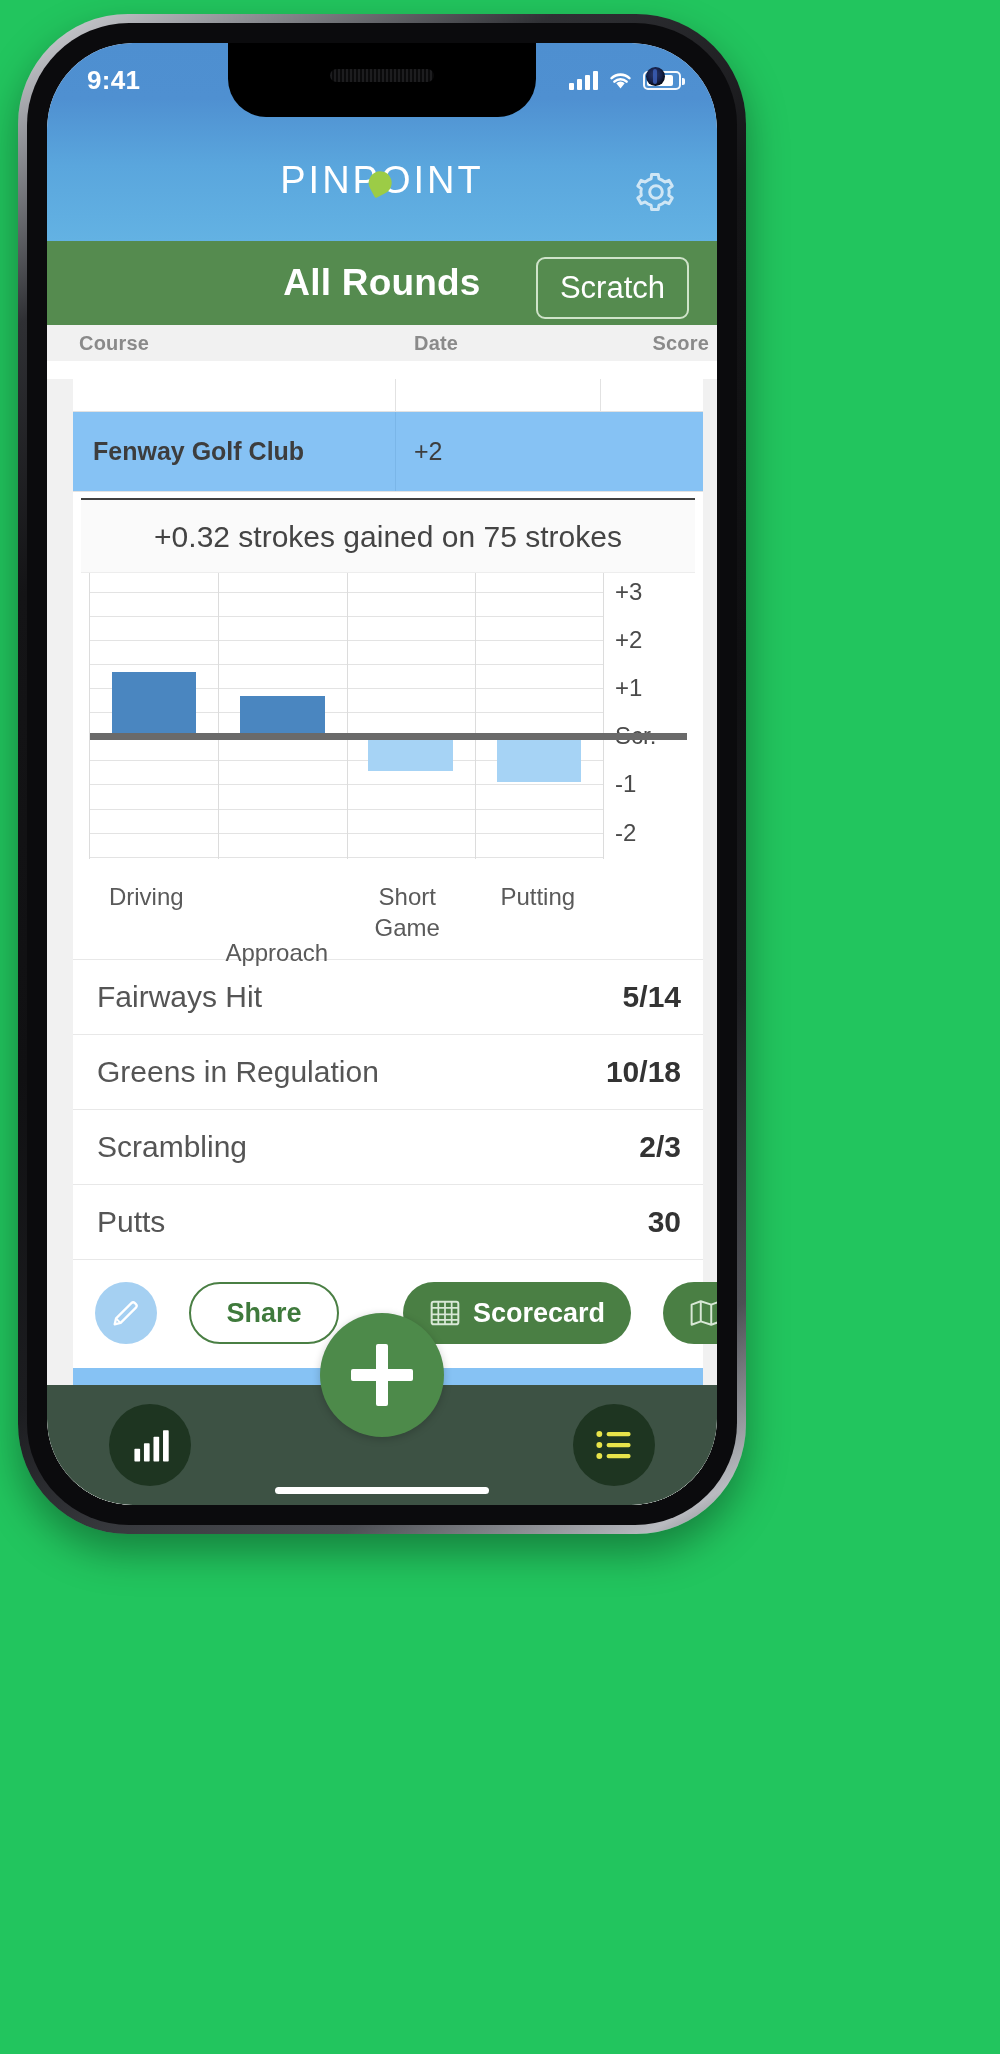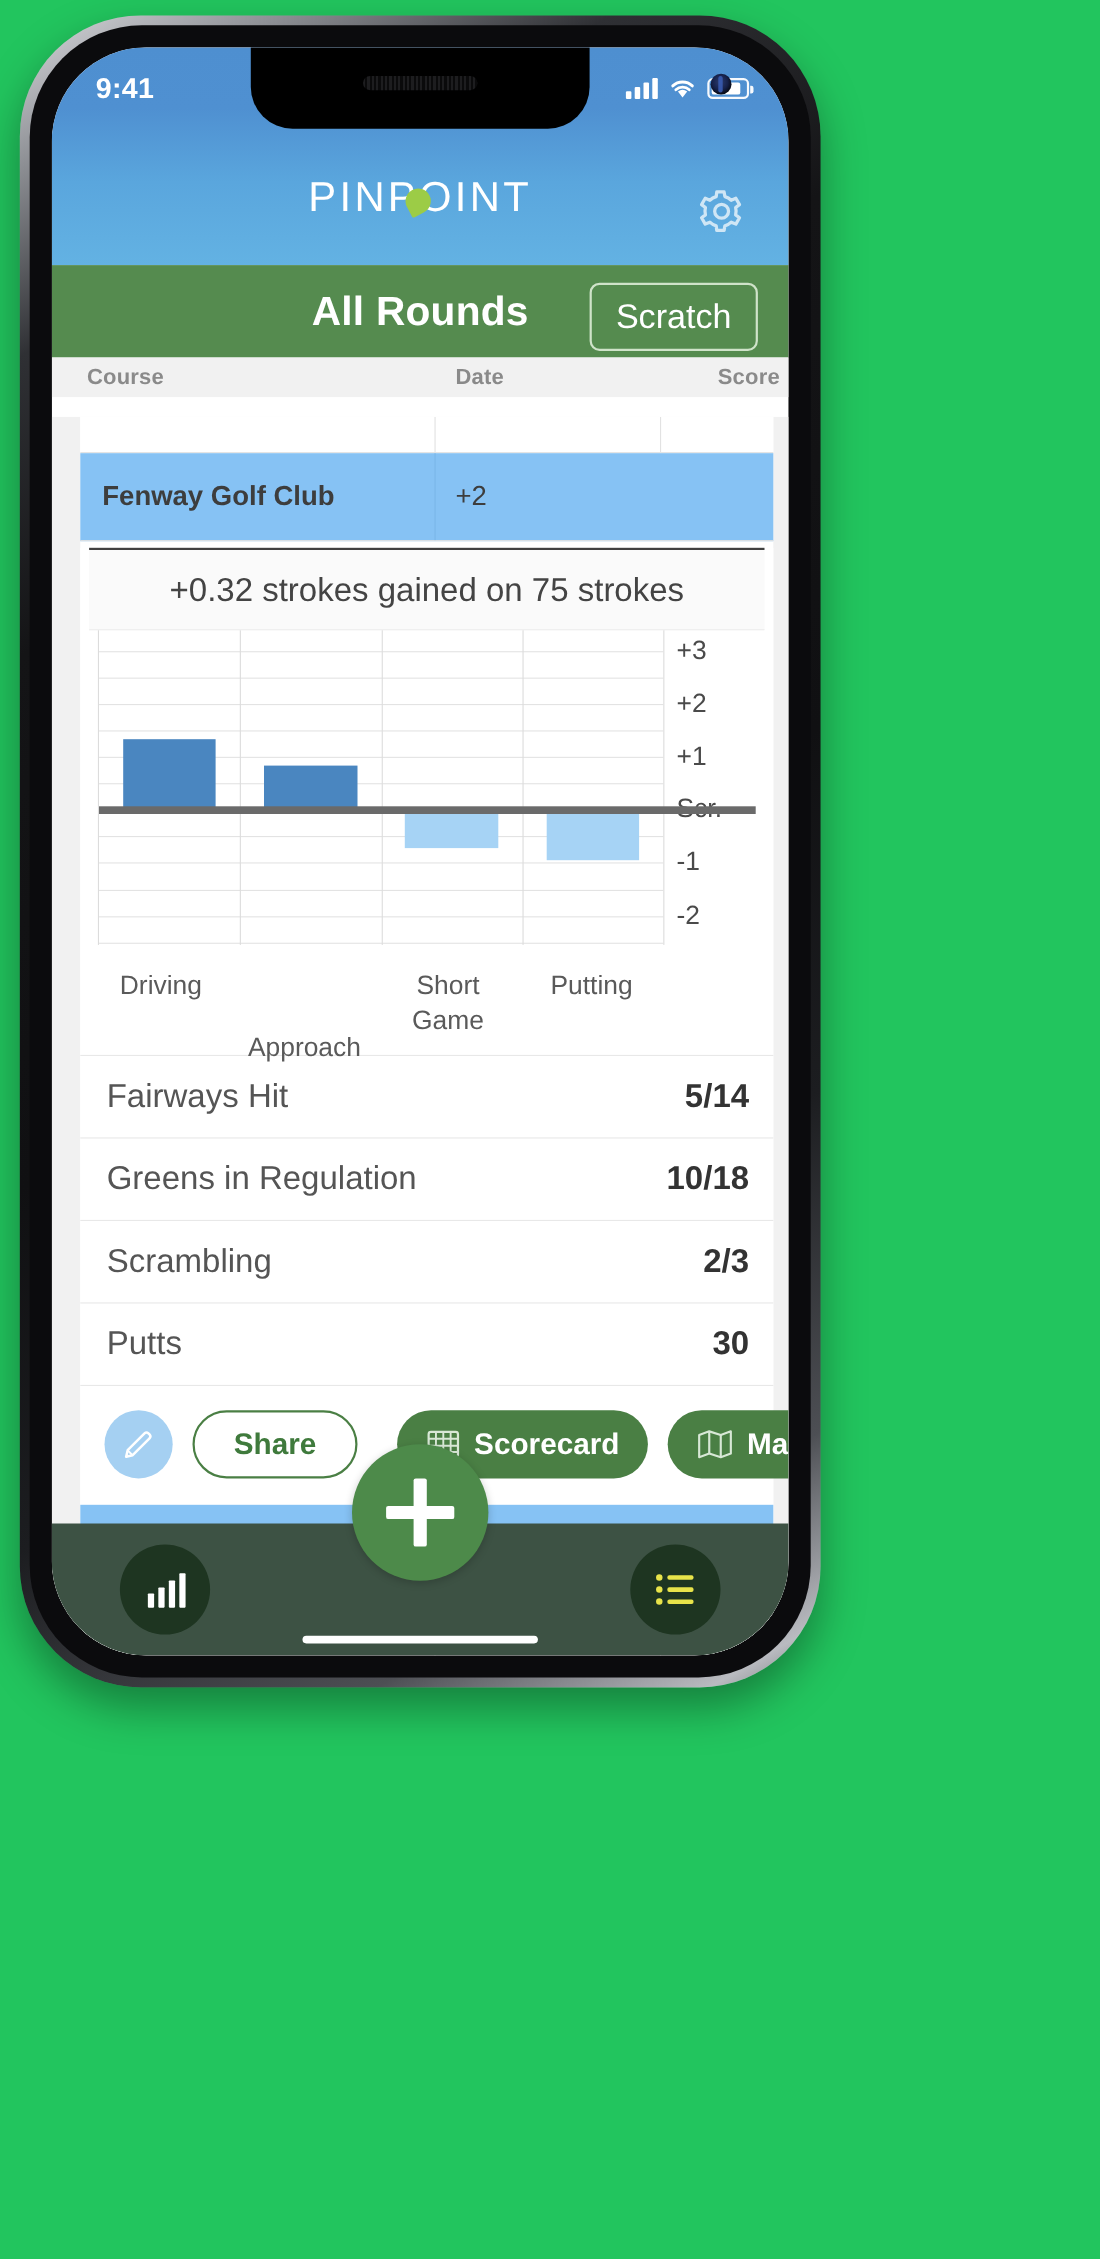--- a/index.html
+++ b/index.html
@@ -223,21 +223,21 @@
     display:flex; align-items:center; justify-content:space-between;
     padding: 20px 22px 20px 24px;
     border-top:1px solid #e8e8e8;
     font-size:30px; color:#555;
   }
   .stat .v { font-weight:700; color:#333; font-size:30px;text-align:right; }
 
   
   .actions {
     display:flex; align-items:center; padding: 22px 20px 24px 22px;
-    border-top:1px solid #e8e8e8; gap: 18px;
+    border-top:1px solid #e8e8e8; gap: 32px;
   }
   .edit-fab {
     width: 62px; height: 62px; border-radius:50%; background:#a5d0f2;
     display:flex; align-items:center; justify-content:center; flex:0 0 auto;
   }
   .pill {
     border-radius: 34px; padding: 0 26px; height: 62px;
     display:flex; align-items:center; justify-content:center; gap:12px;
     font-size:27px; font-weight:700; flex:0 0 auto;
   }

